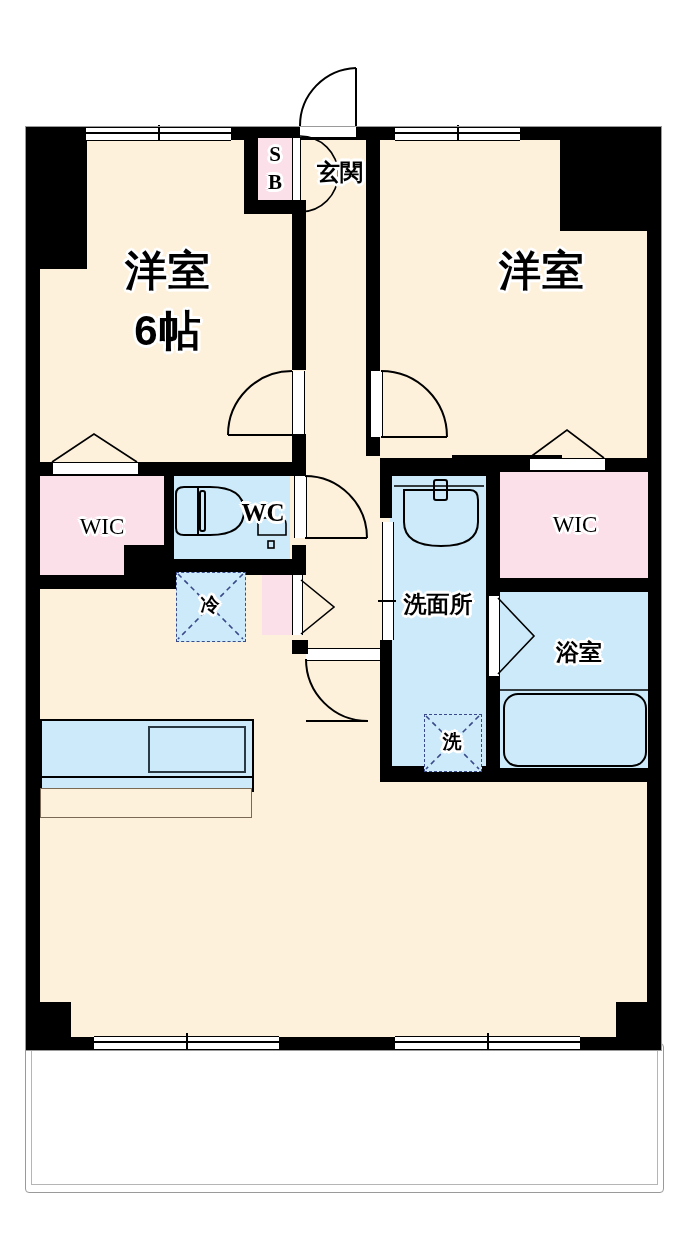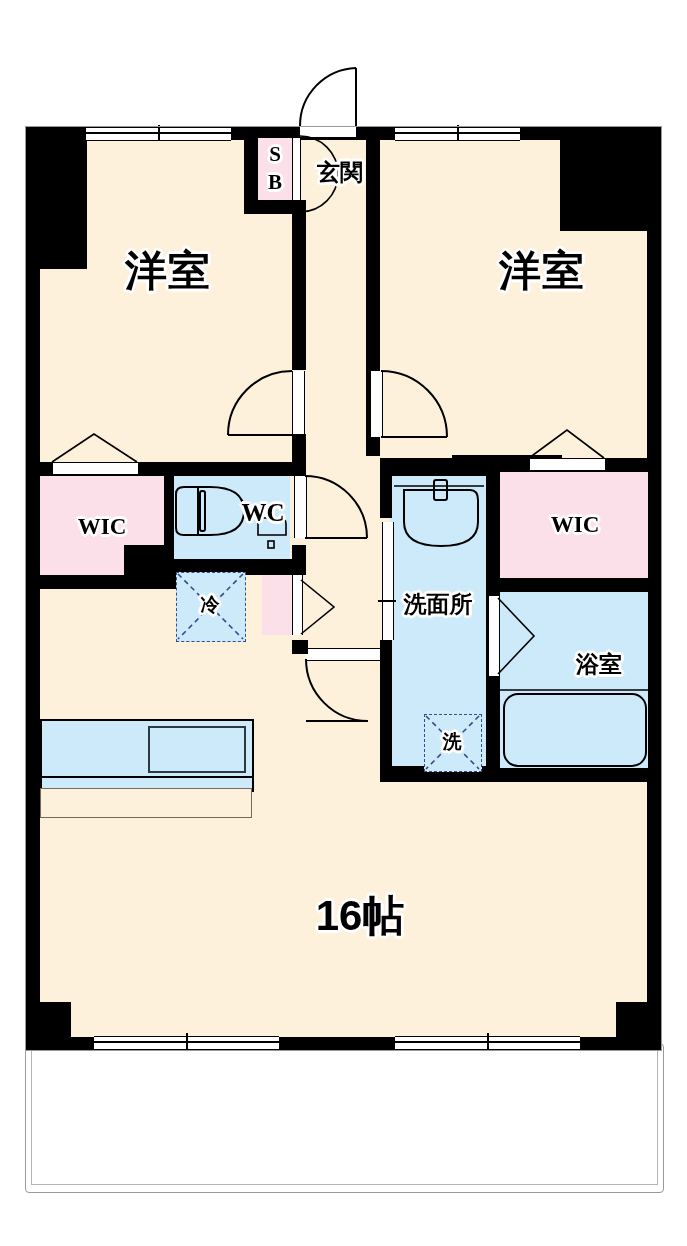--- a/index.html
+++ b/index.html
@@ -24,21 +24,21 @@
     text-shadow:
       -2px -2px 0 #fff, 2px -2px 0 #fff, -2px 2px 0 #fff, 2px 2px 0 #fff,
       -2px 0 0 #fff, 2px 0 0 #fff, 0 -2px 0 #fff, 0 2px 0 #fff,
       -3px 0 0 #fff, 3px 0 0 #fff, 0 -3px 0 #fff, 0 3px 0 #fff;
     pointer-events:none;
   }
   .lbl-room{font-size:42px;letter-spacing:1px;}
   .lbl-ldk{font-size:42px;}
   .lbl-mid{font-size:23px;}
   .lbl-small{font-size:19px;}
-  .lbl-wic{font-size:23px;font-family:"Liberation Serif","DejaVu Serif",serif;font-weight:bold;}
+  .lbl-wic{font-size:23px;font-family:"Liberation Serif","DejaVu Serif",serif;font-weight:normal;}
   .lbl-wc{font-size:25px;font-family:"Liberation Serif","DejaVu Serif",serif;font-weight:bold;}
   .lbl-sb{font-size:21px;font-family:"Liberation Serif","DejaVu Serif",serif;font-weight:bold;line-height:1.15;}
   svg{position:absolute;left:0;top:0;overflow:visible;}
   .ln{stroke:#000;stroke-width:2;fill:none;}
   .ln-thin{stroke:#000;stroke-width:1.6;fill:none;}
   .dash{stroke:#3a4a8a;stroke-width:1.6;fill:none;stroke-dasharray:5 4;}
 </style>
 </head>
 <body>
 
@@ -81,20 +81,21 @@
   <div class="abs pink" style="left:258px;top:138px;width:34px;height:72px;"></div>
   <div class="abs" style="left:292px;top:138px;width:7px;height:72px;background:#fff;border-left:1px solid #000;border-right:1px solid #000;"></div>
   <div class="lbl lbl-sb" style="left:258px;top:142px;width:34px;">S</div>
   <div class="lbl lbl-sb" style="left:258px;top:170px;width:34px;">B</div>
 
   <div class="abs wall" style="left:292px;top:210px;width:14px;height:160px;"></div>
   <div class="abs wall" style="left:244px;top:126px;width:14px;height:88px;"></div>
   <div class="abs wall" style="left:244px;top:200px;width:62px;height:14px;"></div>
 
   <div class="lbl lbl-room" style="left:88px;top:249px;width:160px;">洋室</div>
+  <div class="lbl lbl-room" style="left:88px;top:309px;width:160px;">6帖</div>
 
   <div class="abs" style="left:292px;top:371px;width:11px;height:64px;background:#fff;border-left:1.6px solid #000;border-right:1.6px solid #000;"></div>
   <svg width="687" height="1246">
     <path class="ln" d="M 292 371 A 64 64 0 0 0 228 435"></path>
     <line class="ln" x1="228" y1="435" x2="292" y2="435"></line>
   </svg>
 
   <div class="abs wall" style="left:366px;top:126px;width:14px;height:330px;"></div>
   <div class="abs wall" style="left:452px;top:455px;width:110px;height:18px;"></div>
   <div class="abs wall" style="left:452px;top:455px;width:18px;height:58px;"></div>
@@ -205,23 +206,22 @@
   <div class="abs wall" style="left:648px;top:578px;width:14px;height:204px;"></div>
   <div class="abs wall" style="left:486px;top:768px;width:176px;height:14px;"></div>
 
   <div class="abs" style="left:488px;top:596px;width:10px;height:80px;background:#fff;border-left:1.6px solid #000;border-right:1.6px solid #000;"></div>
   <svg width="687" height="1246">
     <polyline class="ln-thin" points="498,598 534,636 498,674"></polyline>
 
     <rect class="ln" x="504" y="694" width="142" height="72" rx="14" fill="#cceaf9"></rect>
     <line class="ln-thin" x1="500" y1="690" x2="650" y2="690"></line>
   </svg>
-  <div class="lbl lbl-mid" style="left:524px;top:640px;width:150px;margin-top:12px;">浴室</div>
-
-  <div class="lbl lbl-ldk" style="left:275px;top:894px;width:170px;">16帖</div>
+  <div class="lbl lbl-mid" style="left:504px;top:640px;width:150px;">浴室</div>
+
 
   <div class="abs blue" style="left:40px;top:719px;width:210px;height:56px;border:2px solid #000;"></div>
   <div class="abs blue" style="left:148px;top:726px;width:94px;height:43px;border:2px solid #2b3a42;"></div>
   <div class="abs blue" style="left:40px;top:776px;width:210px;height:12px;border:2px solid #000;"></div>
   <div class="abs" style="left:40px;top:788px;width:210px;height:28px;background:#fdf1dc;border:1.6px solid #7a6a55;"></div>
 
   <div class="abs" style="left:94px;top:1036px;width:185px;height:12px;background:#fff;border-top:1.6px solid #000;border-bottom:1.6px solid #000;"></div>
   <div class="abs" style="left:94px;top:1041px;width:185px;height:2px;background:#000;"></div>
   <div class="abs" style="left:186px;top:1033px;width:1.5px;height:18px;background:#000;"></div>
 

